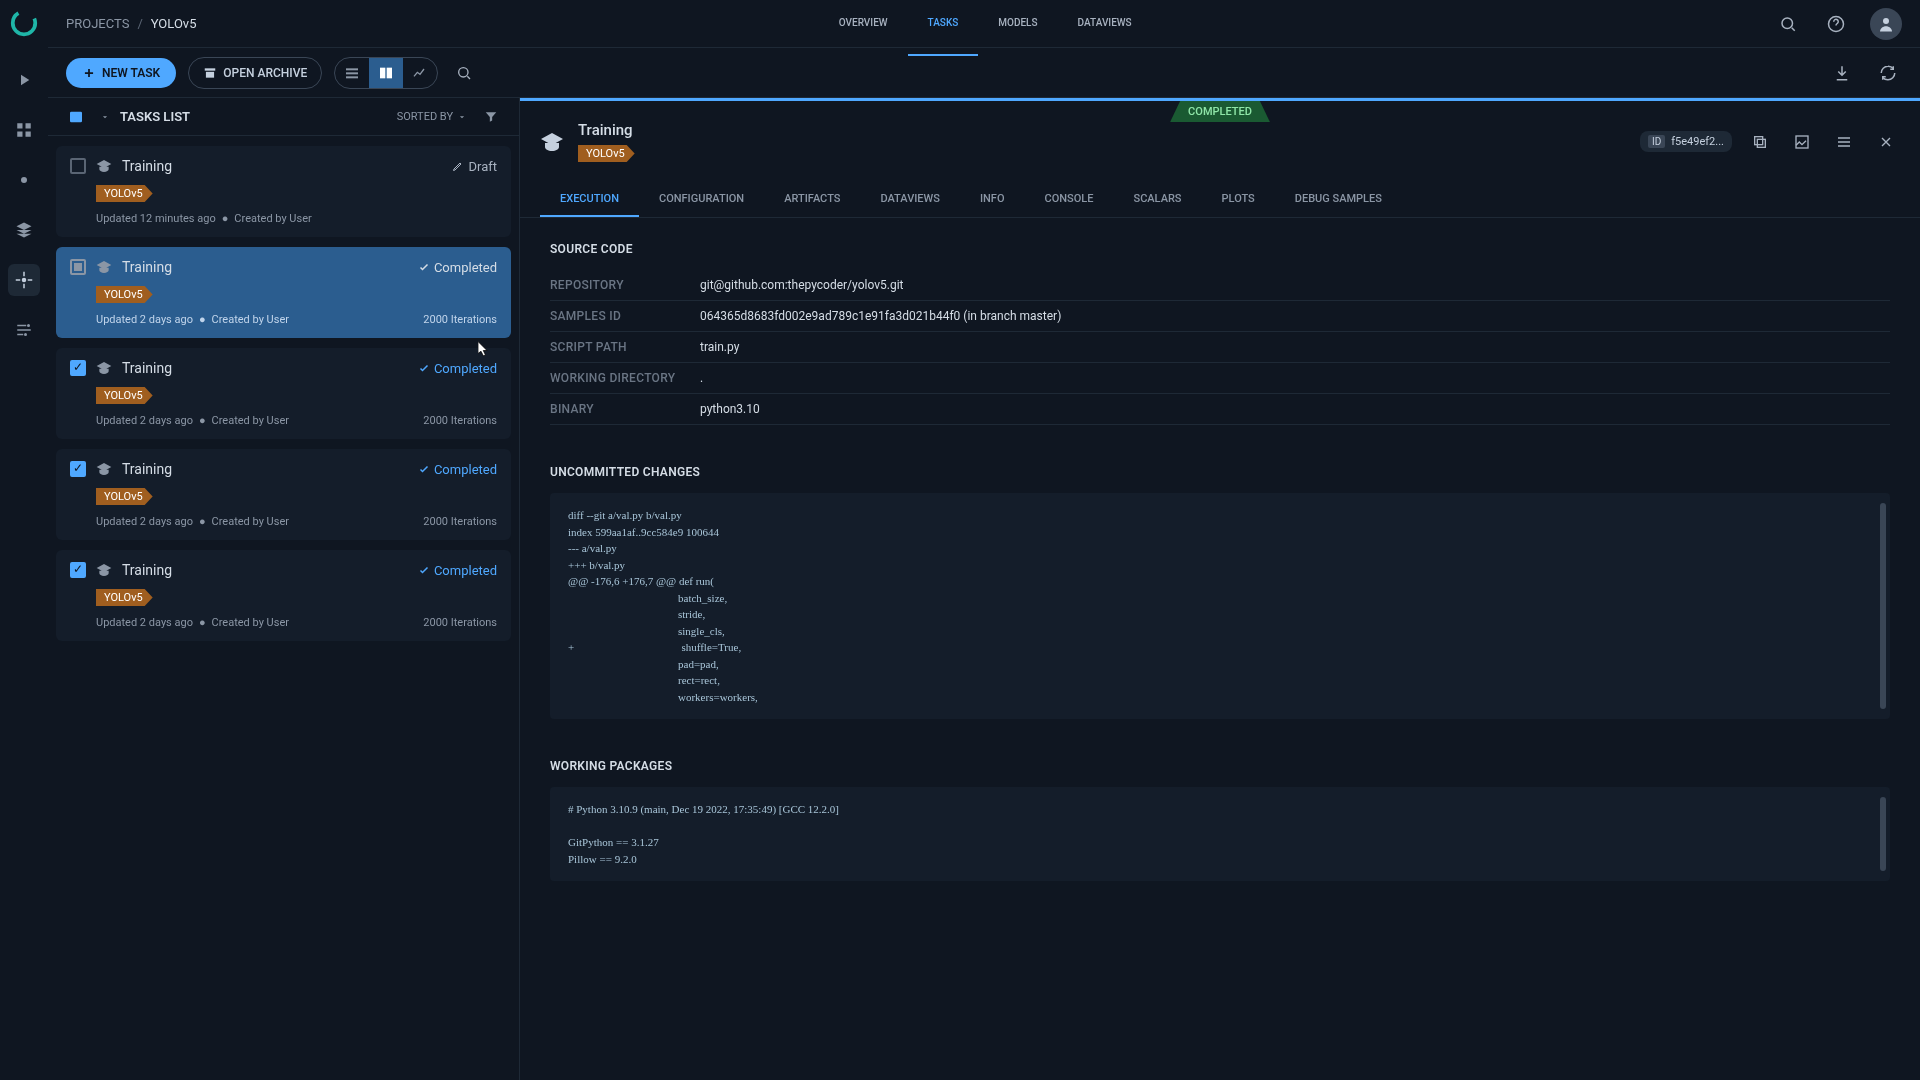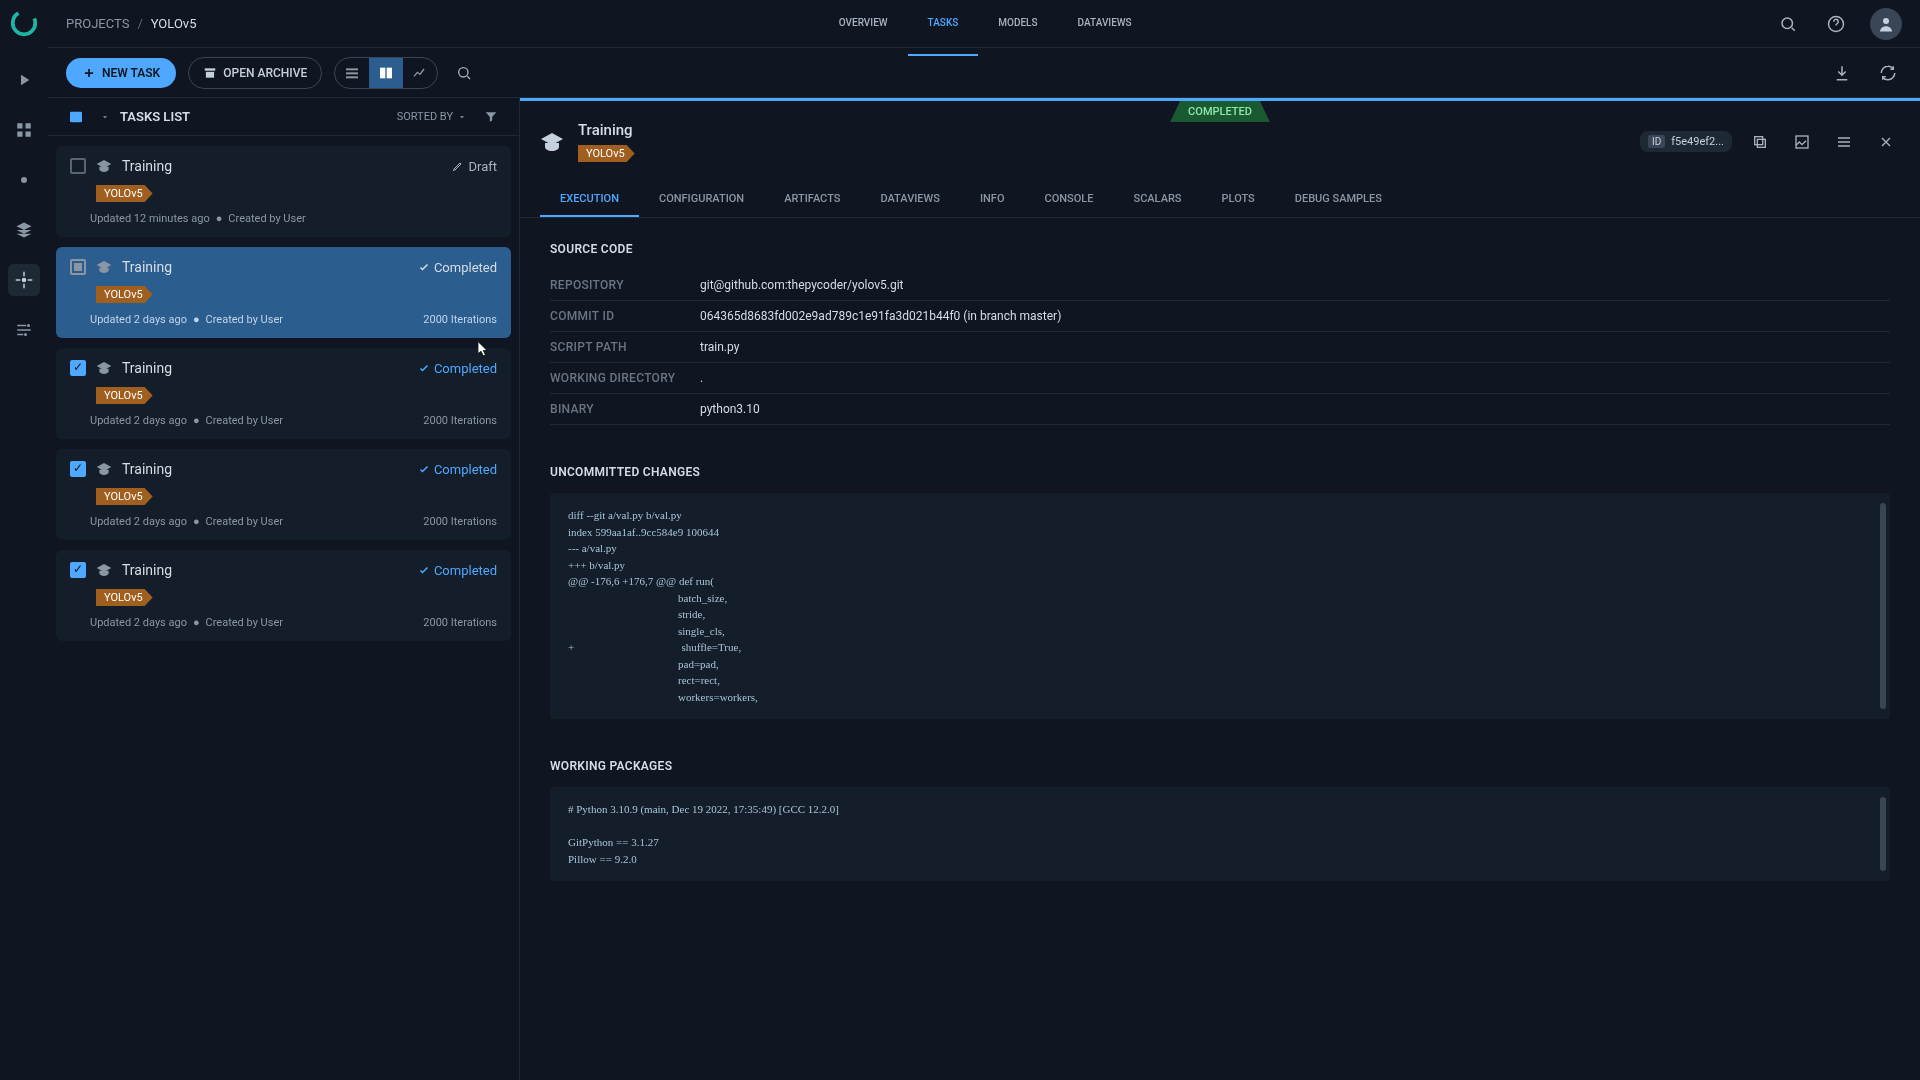--- a/index.html
+++ b/index.html
@@ -43,21 +43,21 @@
 .checkbox.checked { background:#4fa8ff; border-color:#4fa8ff; position:relative; }
 .checkbox.checked::after { content:'✓'; color:#0f1621; font-size:12px; position:absolute; top:-2px; left:1px; }
 .task-icon { color:#8b96a5; display:flex; }
 .task-name { font-size:14px; color:#d5dde6; }
 .task-status { margin-left:auto; font-size:13px; display:flex; align-items:center; gap:4px; }
 .status-completed { color:#4fa8ff; }
 .task-card.selected .status-completed { color:#d5dde6; }
 .status-draft { color:#a8b2c0; }
 .tag-row { margin-top:8px; margin-left:26px; }
 .tag { display:inline-block; background:#a05e1f; color:#fff; font-size:11px; padding:2px 10px 2px 8px; position:relative; clip-path: polygon(0 0, calc(100% - 8px) 0, 100% 50%, calc(100% - 8px) 100%, 0 100%); }
-.task-meta { display:flex; margin-top:10px; margin-left:20px; font-size:11px; color:#8b96a5; align-items:flex-end; }
+.task-meta { display:flex; margin-top:10px; margin-left:26px; font-size:11px; color:#8b96a5; align-items:flex-end; }
 .task-card.selected .task-meta { color:#c0d4eb; }
 .meta-sep { margin:0 6px; }
 .iterations { margin-left:auto; }
 .detail-panel { flex:1; display:flex; flex-direction:column; overflow:hidden; position:relative; }
 .progress-bar { height:3px; background:#4fa8ff; width:100%; }
 .status-tab { position:absolute; top:3px; left:50%; transform:translateX(-50%); background:#1a5a32; color:#8fe6a8; font-size:11px; font-weight:500; padding:4px 18px; clip-path:polygon(10px 0, calc(100% - 10px) 0, 100% 100%, 0 100%); }
 .detail-header { display:flex; align-items:center; padding:20px 20px 8px 20px; gap:14px; }
 .detail-icon { width:24px; height:24px; color:#c5d0de; }
 .detail-title-wrap { display:flex; flex-direction:column; gap:6px; }
 .detail-title { font-size:15px; color:#d5dde6; font-weight:500; }
@@ -430,21 +430,21 @@
         </div>
         <div class="detail-body">
           <div class="section-title">SOURCE CODE</div>
           <table class="kv-table">
             <tbody>
                 <tr>
                   <td class="kv-key">REPOSITORY</td>
                   <td class="kv-val">git@github.com:thepycoder/yolov5.git</td>
                 </tr>
             <tr>
-                  <td class="kv-key">COMMIT ID</td>
+                  <td class="kv-key">SAMPLES ID</td>
                   <td class="kv-val">064365d8683fd002e9ad789c1e91fa3d021b44f0 (in branch master)</td>
                 </tr>
             <tr>
                   <td class="kv-key">SCRIPT PATH</td>
                   <td class="kv-val">train.py</td>
                 </tr>
             <tr>
                   <td class="kv-key">WORKING DIRECTORY</td>
                   <td class="kv-val">.</td>
                 </tr>

